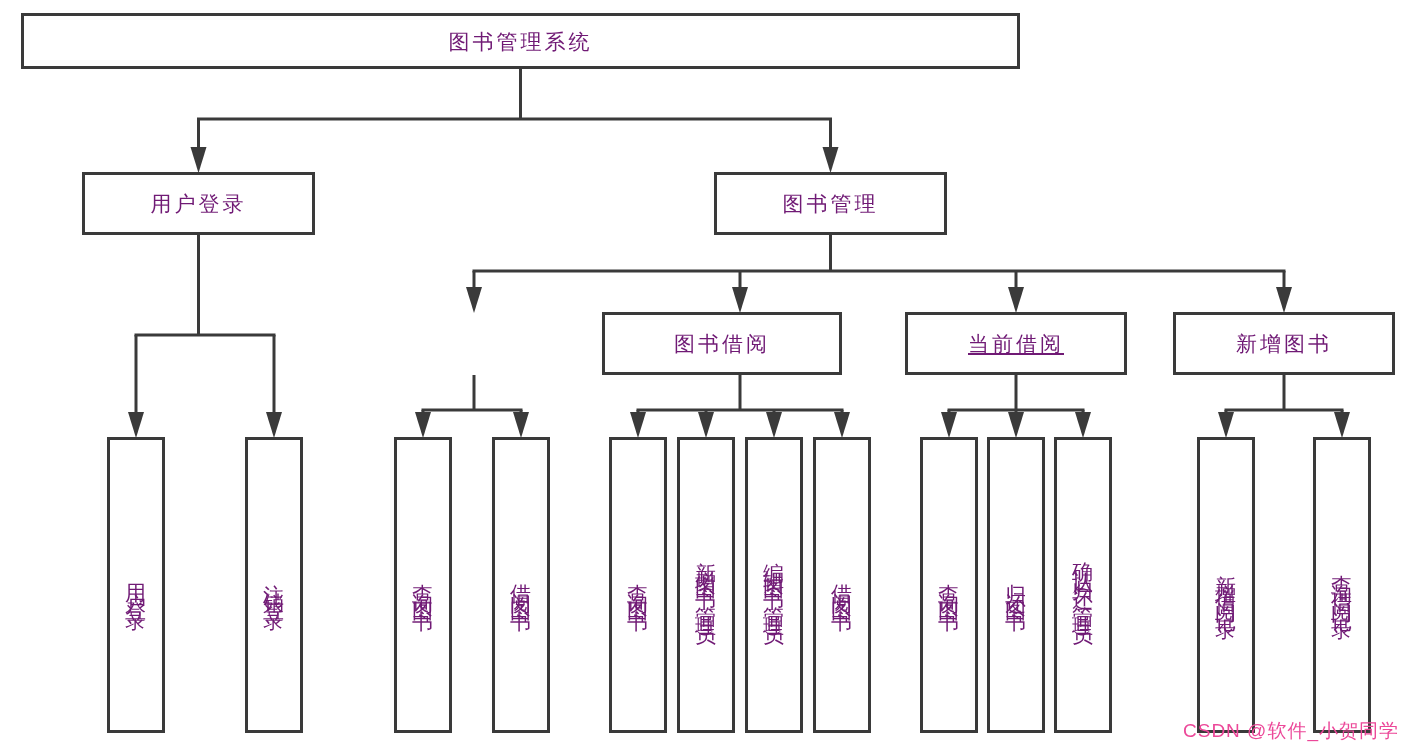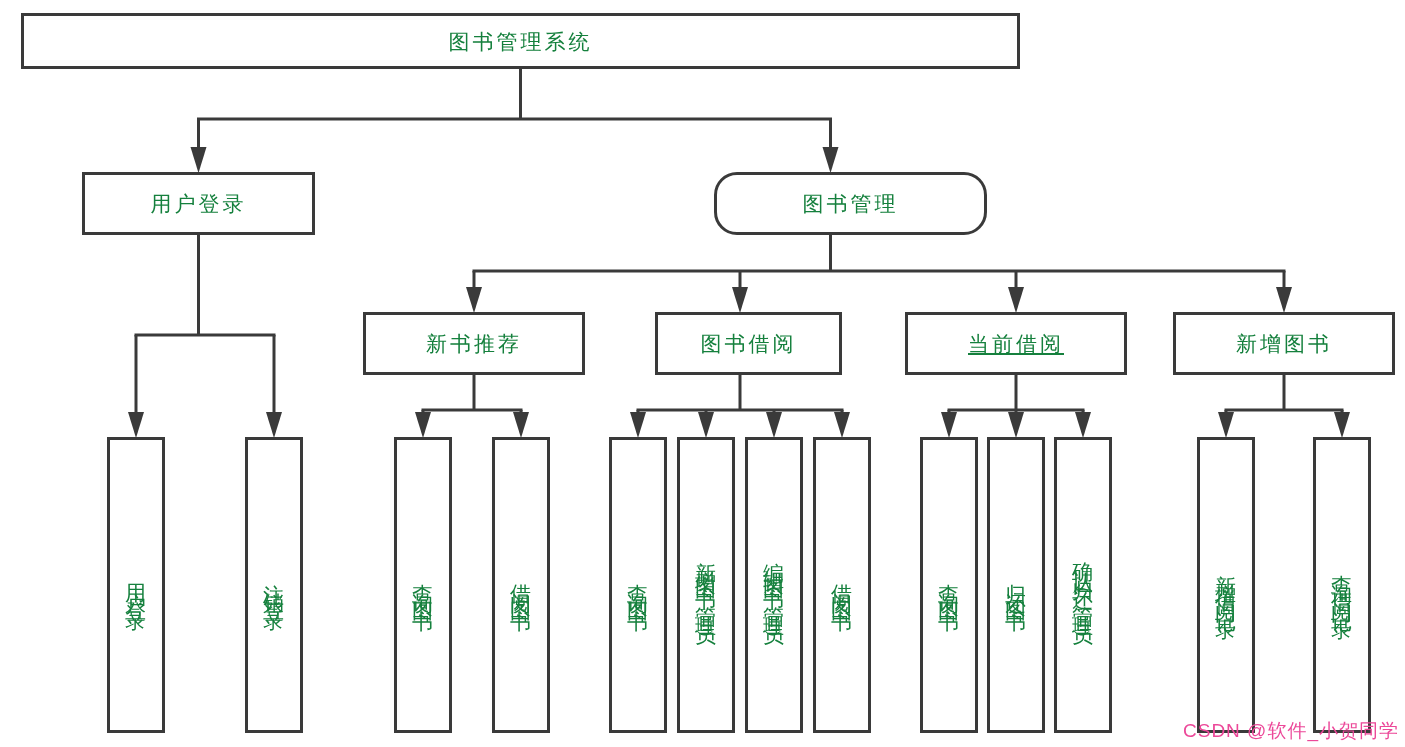--- a/index.html
+++ b/index.html
@@ -16,43 +16,43 @@
     left: 0; top: 0;
     width: 1405px; height: 747px;
     z-index: 1;
     pointer-events: none;
   }
   .node {
     position: absolute;
     box-sizing: border-box;
     background: #ffffff;
     border: 3px solid #3a3a3a;
-    color: #15803d;
+    color: #701a75;
     display: flex;
     align-items: center;
     justify-content: center;
     z-index: 2;
     font-size: 21px;
     letter-spacing: 3px;
     line-height: 1;
     white-space: nowrap;
   }
   .leaf {
     writing-mode: vertical-rl;
     text-orientation: mixed;
     letter-spacing: 9px;
     font-size: 21px;
     white-space: normal;
   }
   
   #n-root           { left: 21px;   top: 13px;  width: 999px; height: 56px; }
   #n-user-login     { left: 82px;   top: 172px; width: 233px; height: 63px; }
-  #n-book-mgmt      { left: 714px;  top: 172px; width: 273px; height: 63px; border-radius: 23px; }
+  #n-book-mgmt      { left: 714px;  top: 172px; width: 233px; height: 63px; }
   #n-new-book       { left: 363px;  top: 312px; width: 222px; height: 63px; }
-  #n-book-borrow    { left: 655px;  top: 312px; width: 187px; height: 63px; }
+  #n-book-borrow    { left: 602px;  top: 312px; width: 240px; height: 63px; }
   #n-current-borrow { left: 905px;  top: 312px; width: 222px; height: 63px; text-decoration: underline; }
   #n-borrow-record  { left: 1173px; top: 312px; width: 222px; height: 63px; }
   .leaf             { top: 437px; width: 58px; height: 296px; }
   #l-user-login  { left: 107px; }
   #l-logout      { left: 245px; }
   #l-nb-query    { left: 394px; }
   #l-nb-borrow   { left: 492px; }
   #l-bb-query    { left: 609px; }
   #l-bb-add      { left: 677px; }
   #l-bb-edit     { left: 745px; }
@@ -145,21 +145,20 @@
         <line x1="1342" y1="410" x2="1342" y2="413" stroke="#3a3a3a" stroke-width="3"></line>
         <polygon points="1334,412 1350,412 1342,438" fill="#3a3a3a"></polygon>
       </g>
     </svg>
 
   <div class="node" id="n-root">图书管理系统</div>
 
   <div class="node" id="n-user-login">用户登录</div>
   <div class="node" id="n-book-mgmt">图书管理</div>
 
-  <div class="node" id="n-new-book">新书推荐</div>
   <div class="node" id="n-book-borrow">图书借阅</div>
   <div class="node" id="n-current-borrow">当前借阅</div>
   <div class="node" id="n-borrow-record">新增图书</div>
 
   <div class="node leaf" id="l-user-login">用户登录</div>
   <div class="node leaf" id="l-logout">注销登录</div>
   <div class="node leaf" id="l-nb-query">查询图书</div>
   <div class="node leaf" id="l-nb-borrow">借阅图书</div>
   <div class="node leaf" id="l-bb-query">查询图书</div>
   <div class="node leaf" id="l-bb-add">新增图书（管理员）</div>

